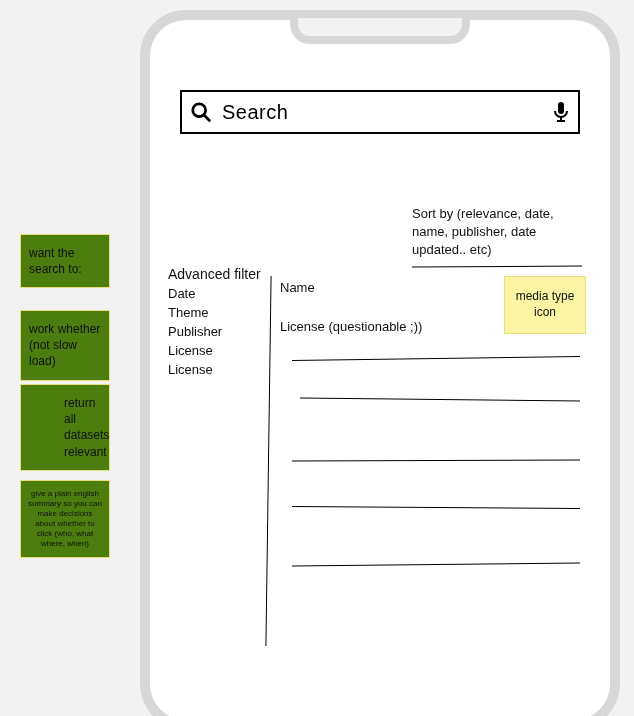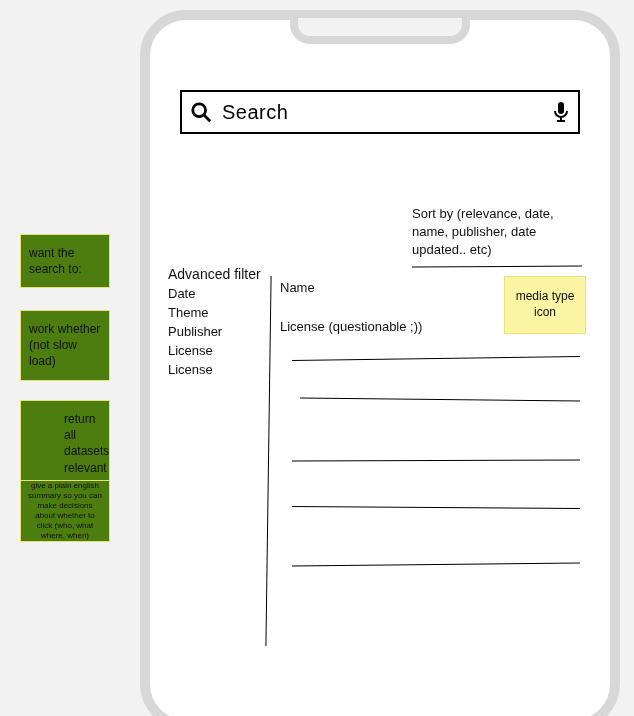--- a/index.html
+++ b/index.html
@@ -141,22 +141,22 @@
     background: #4d7c0f;
     border: 1px solid #e7df7a;
     font-size: 12px;
     line-height: 1.35;
     font-weight: 300;
     padding: 10px 8px;
     text-align: left;
   }
   .sticky.s1 { top: 234px; }
   .sticky.s2 { top: 310px; }
-  .sticky.s3 { top: 400px; padding-left: 43px; }
-  .sticky.s4 { top: 480px; font-size: 8px; line-height: 1.25; text-align: center; padding: 0 6px; }
+  .sticky.s3 { top: 384px; padding-left: 43px; }
+  .sticky.s4 { top: 480px; font-size: 8px; line-height: 1.25; text-align: center; padding: 8px 6px; }
 </style>
 </head>
 <body>
 
 <div class="sticky s1">
   <span>want the search to:</span>
 </div>
 <div class="sticky s2">
   <span>work whether (not slow load)</span>
 </div>

